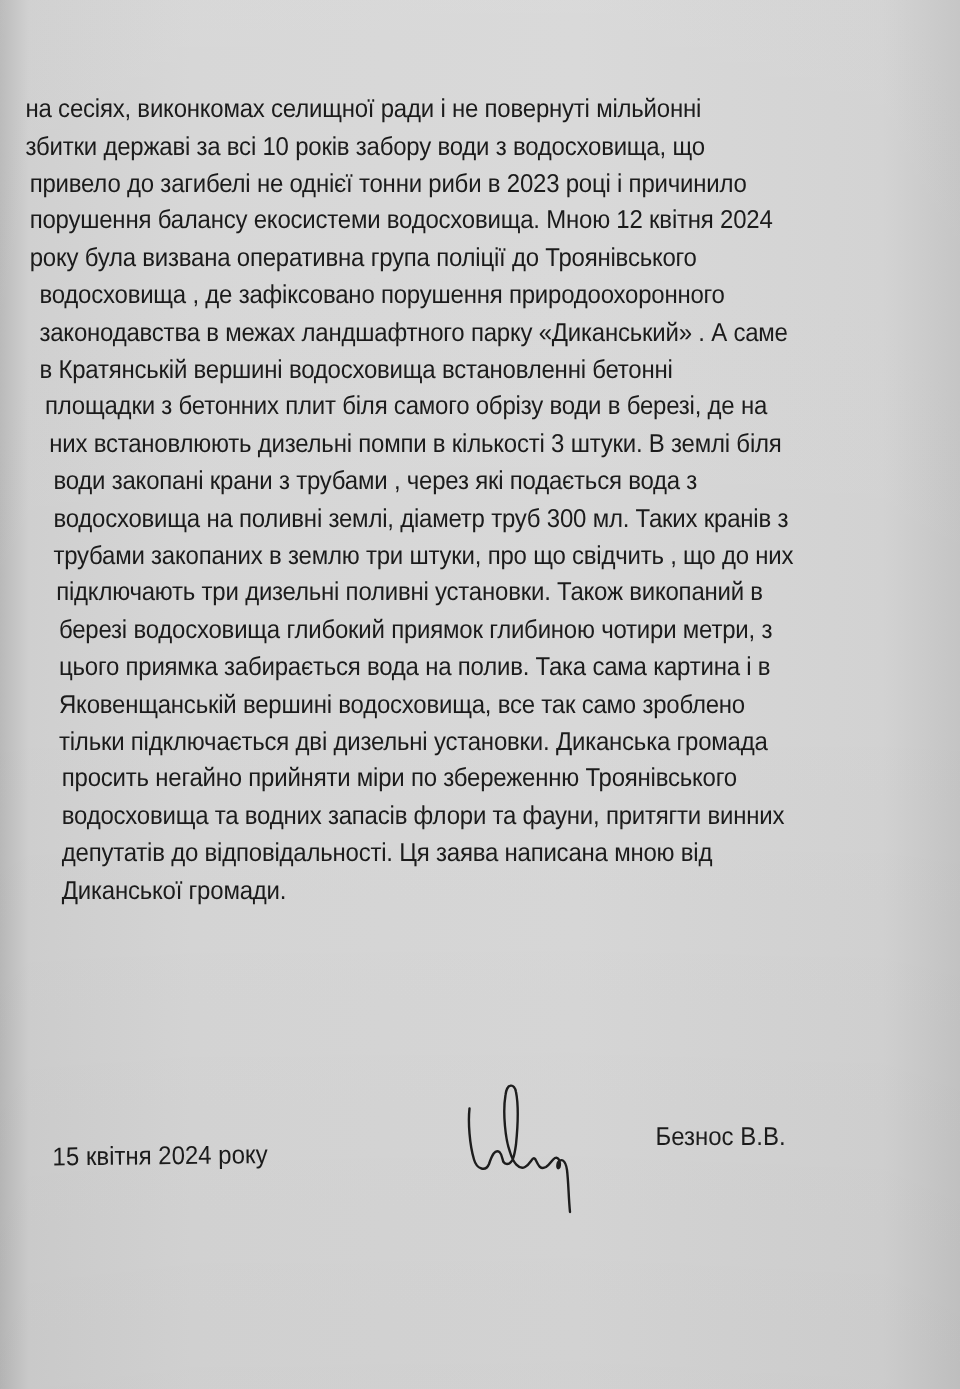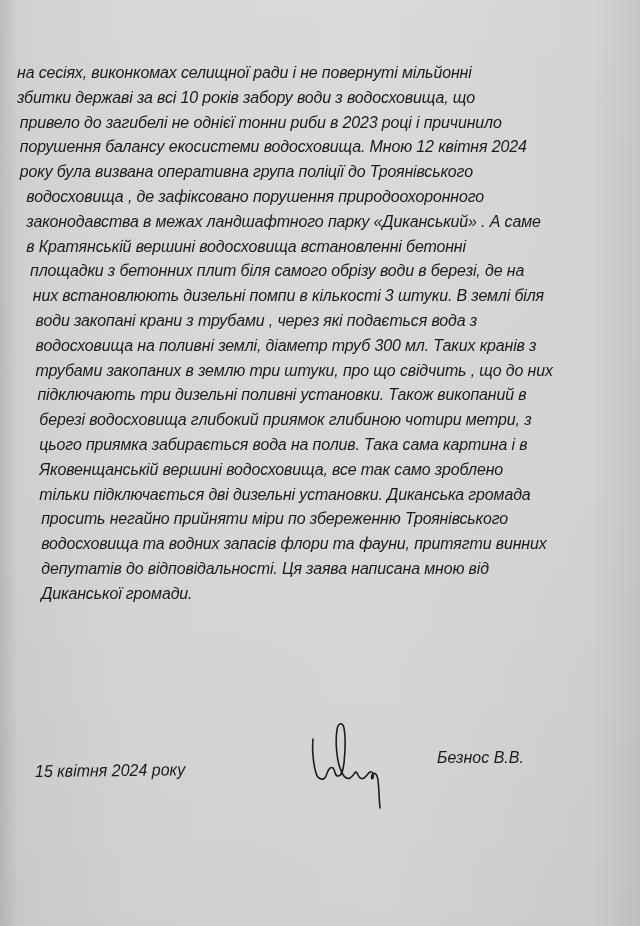--- a/index.html
+++ b/index.html
@@ -13,21 +13,20 @@
       background: linear-gradient(90deg, #b9b9b9 0%, #cfcfcf 3%, #d6d6d6 20%, #d8d8d8 60%, #d2d2d2 92%, #c4c4c4 100%);
       font-family: "Liberation Sans", sans-serif;
       color: #1b1b1b;
       position: relative;
     }
     .page {
       position: absolute;
       left: 0; top: 0;
       width: 640px; height: 926px;
       background: linear-gradient(180deg, rgba(255,255,255,0.04) 0%, rgba(0,0,0,0.0) 50%, rgba(0,0,0,0.03) 100%);
-      font-style: italic;
     }
     .body-text {
       position: absolute;
       left: 17px;
       top: 60px;
       width: 620px;
       margin: 0;
       padding: 0;
       list-style: none;
     }

